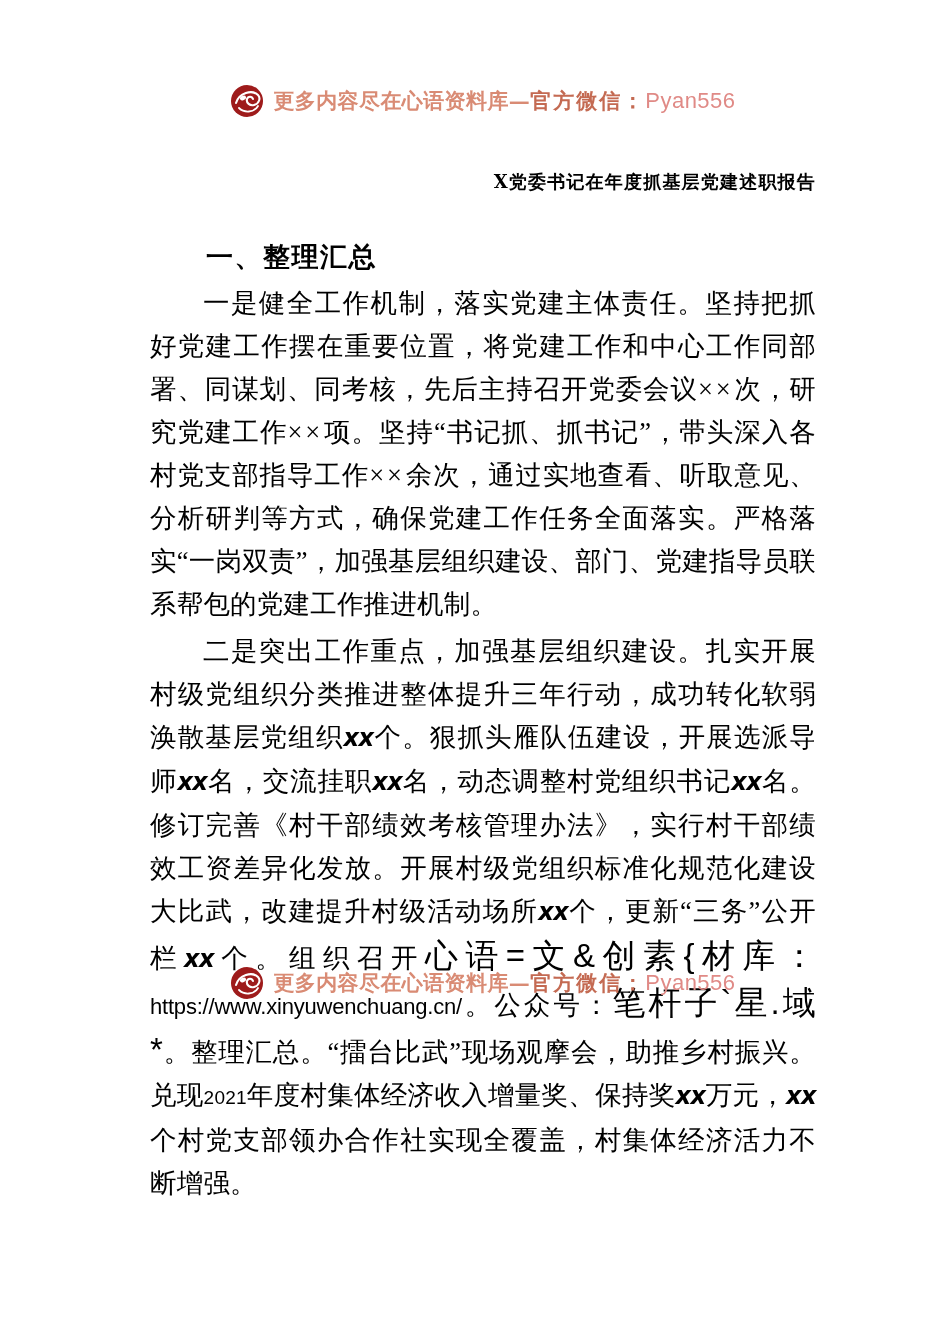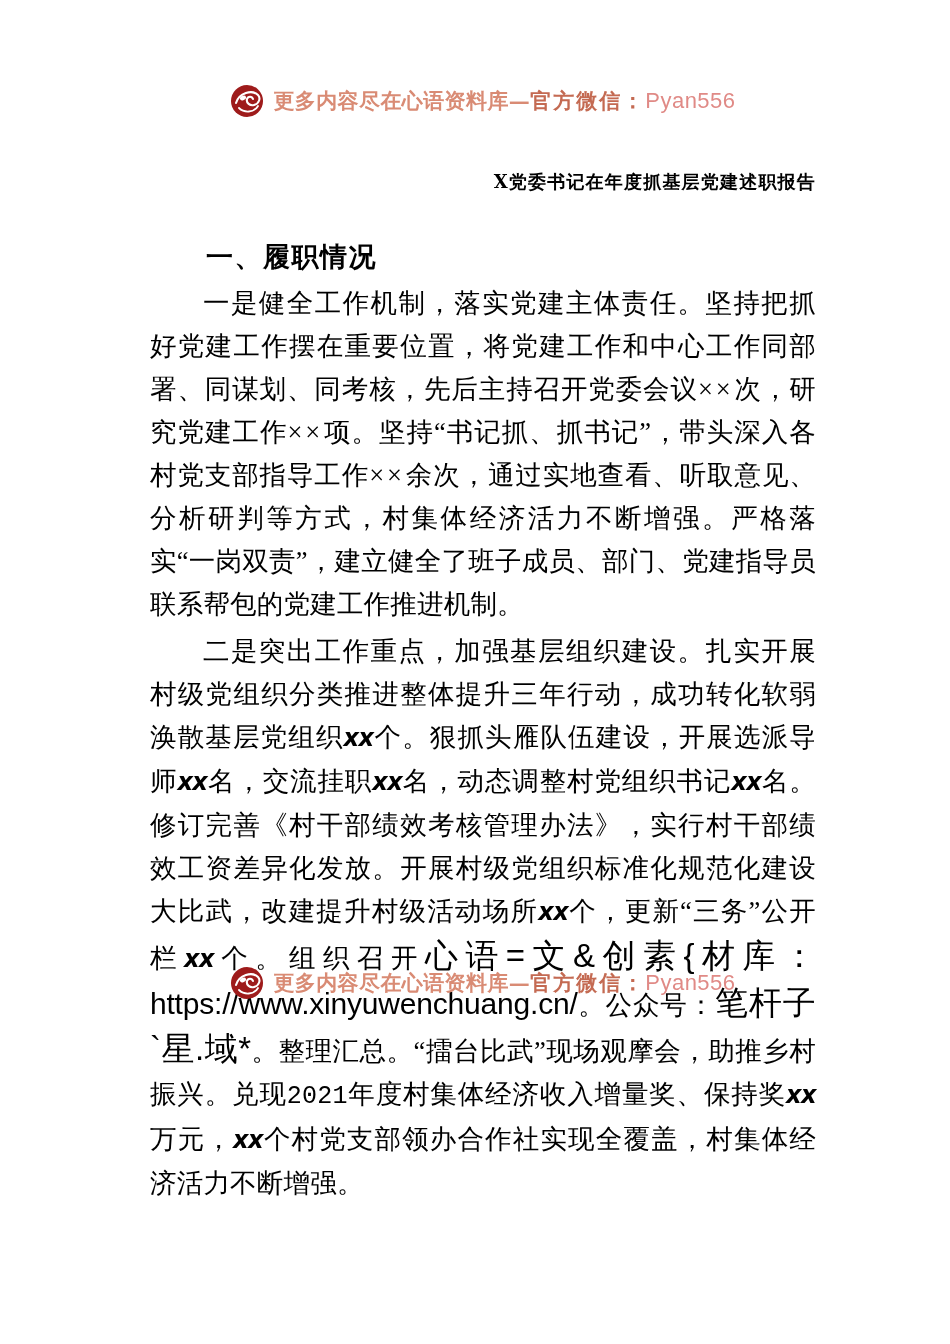--- a/index.html
+++ b/index.html
@@ -115,26 +115,26 @@
     font-family: "Liberation Serif", "DejaVu Serif", serif;
     letter-spacing: 3px;
   }
   
   .promo {
     font-family: "Liberation Sans", "DejaVu Sans", sans-serif;
     font-size: 33px;
   }
   .promo-url {
     font-family: "Liberation Sans", "DejaVu Sans", sans-serif;
-    font-size: 30px;
+    font-size: 22px;
     letter-spacing: -0.2px;
   }
   .num {
-    font-family: Liberation Mono, monospace;
-    font-size: 25px;
+    font-family: Liberation Sans, sans-serif;
+    font-size: 19px;
   }
 </style>
 </head>
 <body>
 
 <div class="page">
 
   <div class="watermark watermark-top">
     <span class="wm-logo">
       <svg viewBox="0 0 34 34" width="34" height="34" aria-hidden="true">
@@ -146,23 +146,23 @@
     </span>
     <span class="wm-text">
       <span class="wm-cn">更多内容尽在心语资料库—</span><span class="wm-cn2">官方微信：</span><span class="wm-id">Pyan556</span>
     </span>
   </div>
 
   <div class="doc">
 
     <h1 class="doc-title">X党委书记在年度抓基层党建述职报告</h1>
 
-    <h2 class="section-heading">一、履职情况</h2>
+    <h2 class="section-heading">一、整理汇总</h2>
 
-    <p class="para"><span>一是健全工作机制，落实党建主体责任。坚持把抓好党建工作摆在重要位置，将党建工作和中心工作同部署、同谋划、同考核，先后主持召开党委会议</span><span class="mx">××</span><span>次，研究党建工作</span><span class="mx">××</span><span>项。坚持“书记抓、抓书记”，带头深入各村党支部指导工作</span><span class="mx">××</span><span>余次，通过实地查看、听取意见、分析研判等方式，村集体经济活力不断增强。严格落实“一岗双责”，建立健全了班子成员、部门、党建指导员联系帮包的党建工作推进机制。</span></p>
+    <p class="para"><span>一是健全工作机制，落实党建主体责任。坚持把抓好党建工作摆在重要位置，将党建工作和中心工作同部署、同谋划、同考核，先后主持召开党委会议</span><span class="mx">××</span><span>次，研究党建工作</span><span class="mx">××</span><span>项。坚持“书记抓、抓书记”，带头深入各村党支部指导工作</span><span class="mx">××</span><span>余次，通过实地查看、听取意见、分析研判等方式，确保党建工作任务全面落实。严格落实“一岗双责”，加强基层组织建设、部门、党建指导员联系帮包的党建工作推进机制。</span></p>
     <p class="para"><span>二是突出工作重点，加强基层组织建设。扎实开展村级党组织分类推进整体提升三年行动，成功转化软弱涣散基层党组织</span><span class="xx">xx</span><span>个。狠抓头雁队伍建设，开展选派导师</span><span class="xx">xx</span><span>名，交流挂职</span><span class="xx">xx</span><span>名，动态调整村党组织书记</span><span class="xx">xx</span><span>名。修订完善《村干部绩效考核管理办法》，实行村干部绩效工资差异化发放。开展村级党组织标准化规范化建设大比武，改建提升村级活动场所</span><span class="xx">xx</span><span>个，更新“三务”公开栏</span><span class="xx">xx</span><span>个。组织召开</span><span class="promo">心语=文&amp;创素{材库：</span><span class="promo-url"> https://www.xinyuwenchuang.cn/</span><span>。公众号：</span><span class="promo">笔杆子`星.域*</span><span>。整理汇总。“擂台比武”现场观摩会，助推乡村振兴。兑现</span><span class="num">2021</span><span>年度村集体经济收入增量奖、保持奖</span><span class="xx">xx</span><span>万元，</span><span class="xx">xx</span><span>个村党支部领办合作社实现全覆盖，村集体经济活力不断增强。</span></p>
 
   </div>
 
   <div class="watermark watermark-bottom">
     <span class="wm-logo">
       <svg viewBox="0 0 34 34" width="34" height="34" aria-hidden="true">
         <circle cx="17" cy="17" r="16" fill="#9e1b1b"></circle>
         <path d="M6 19 C9 9, 22 5, 28 11 C31 14, 29 20, 24 21 C20 22, 16 19, 17 15 C18 12, 22 12, 23 15" fill="none" stroke="#ffffff" stroke-width="2.1" stroke-linecap="round"></path>
         <path d="M9 24 C14 29, 24 29, 28 22" fill="none" stroke="#ffffff" stroke-width="1.8" stroke-linecap="round"></path>

